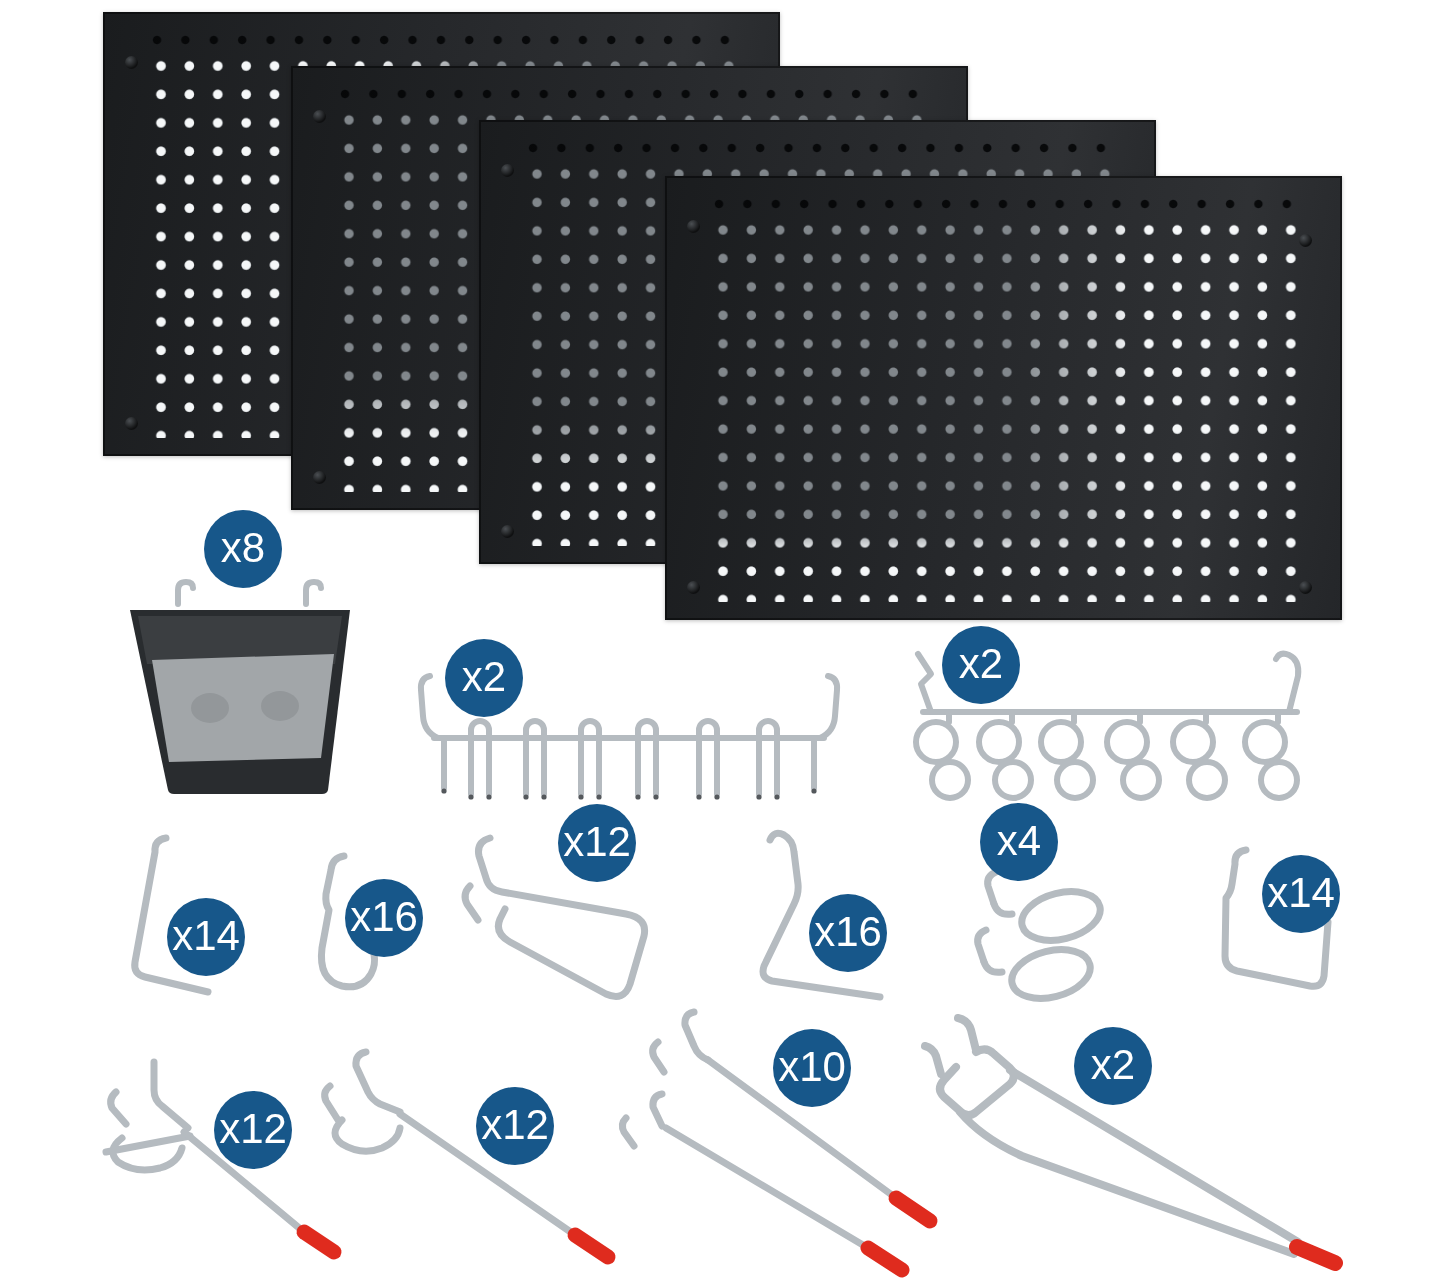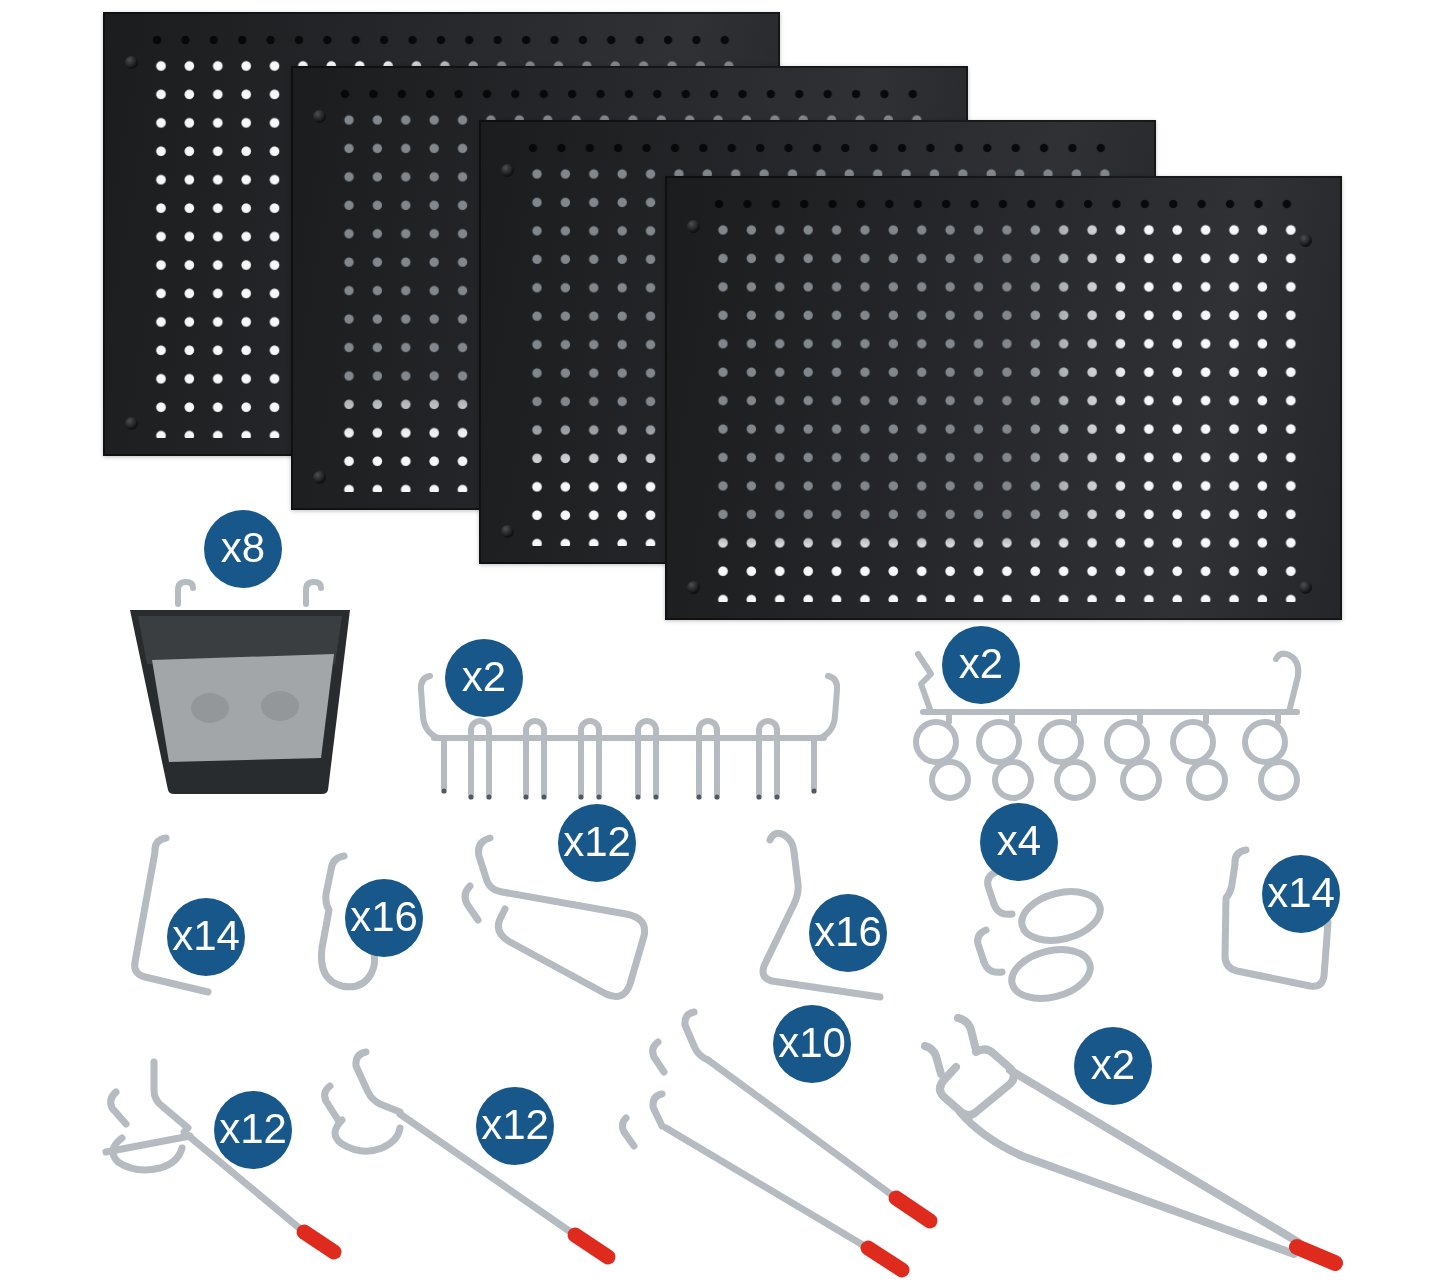--- a/index.html
+++ b/index.html
@@ -261,16 +261,16 @@
   <div class="badge" style="left:445px;top:639px">x2</div>
   <div class="badge" style="left:942px;top:626px">x2</div>
   <div class="badge" style="left:167px;top:898px">x14</div>
   <div class="badge" style="left:345px;top:879px">x16</div>
   <div class="badge" style="left:558px;top:804px">x12</div>
   <div class="badge" style="left:809px;top:894px">x16</div>
   <div class="badge" style="left:980px;top:803px">x4</div>
   <div class="badge" style="left:1262px;top:855px">x14</div>
   <div class="badge" style="left:214px;top:1091px">x12</div>
   <div class="badge" style="left:476px;top:1087px">x12</div>
-  <div class="badge" style="left:773px;top:1005px">x10</div>
+  <div class="badge" style="left:773px;top:1029px">x10</div>
   <div class="badge" style="left:1074px;top:1027px">x2</div>
 
 </div>
 
 </body></html>

